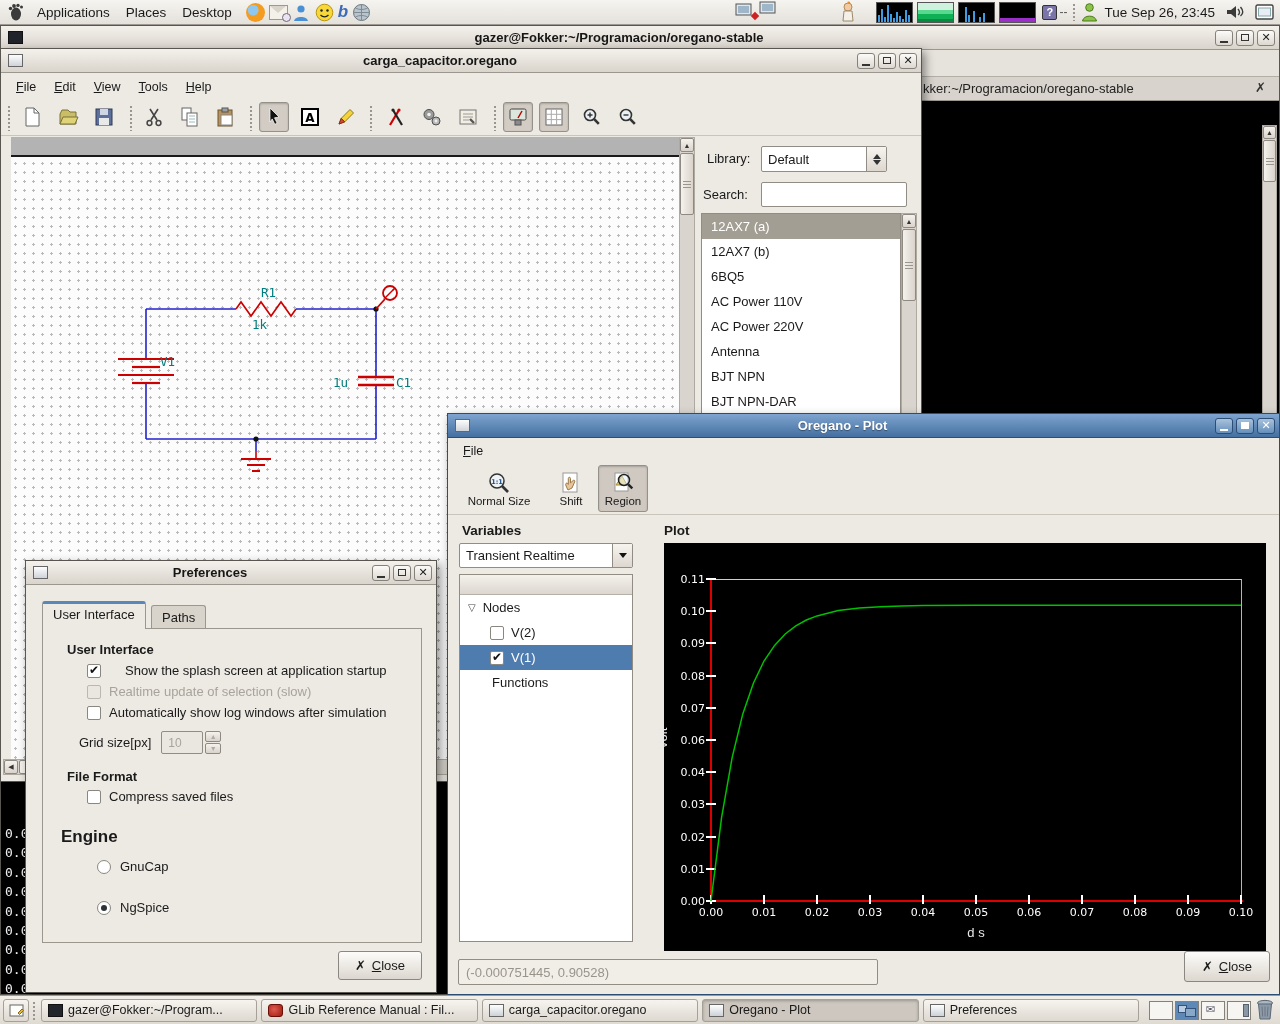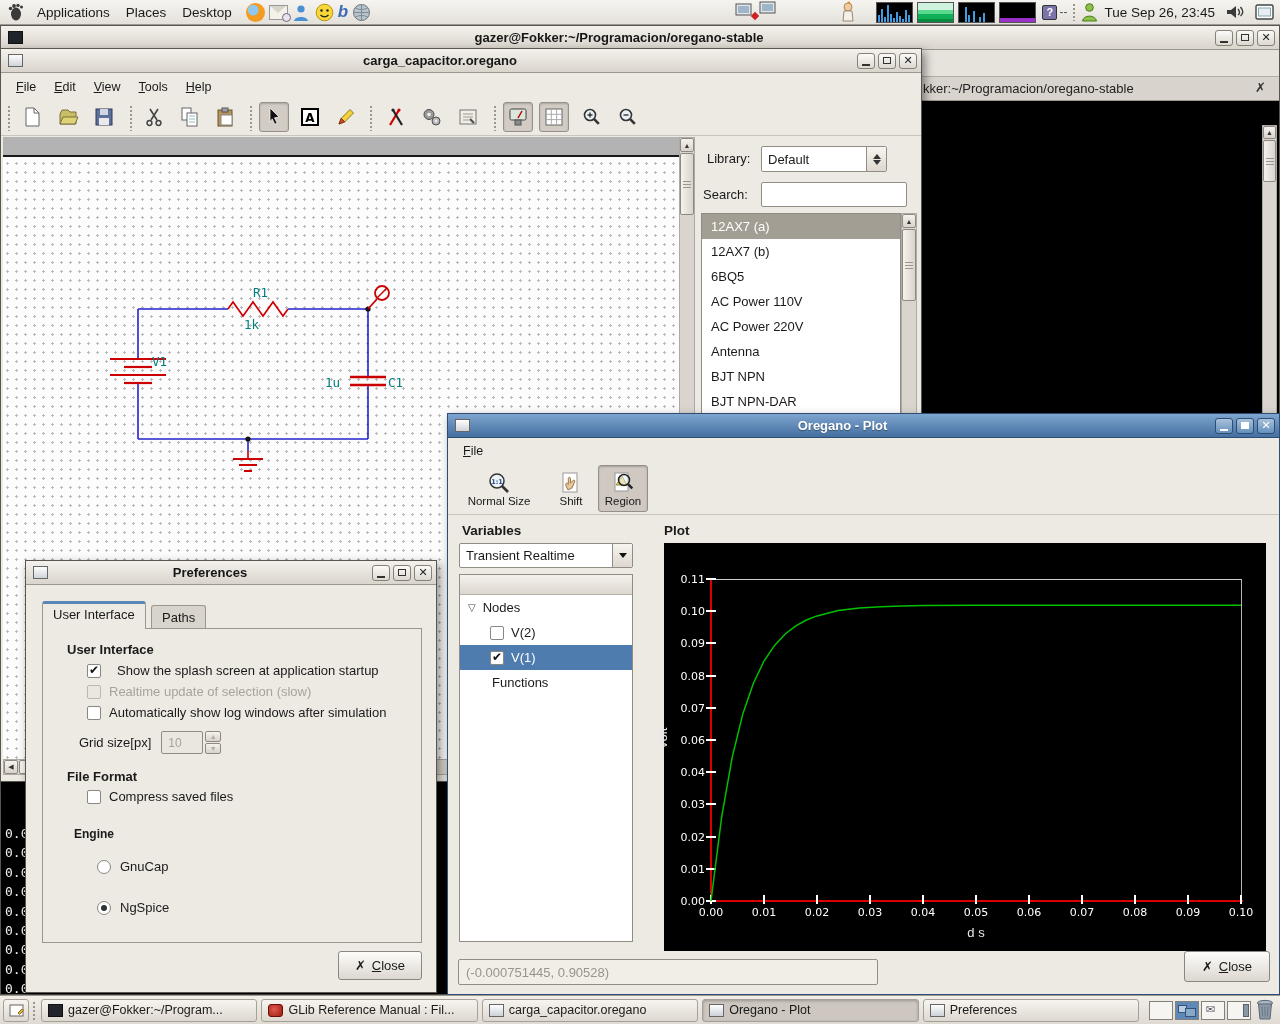--- a/index.html
+++ b/index.html
@@ -272,21 +272,21 @@
       </div>
     <div class="tbtn" style="left:612px;top:3px">
       <svg width="22" height="22">
           <circle cx="9" cy="9" r="5.5" fill="#eaf1f6" stroke="#333" stroke-width="1.6"></circle>
           <path d="M13.2 13.2l4.6 4.6" stroke="#333" stroke-width="2.6"></path>
           <path d="M6.5 9h5" stroke="#333" stroke-width="1.4"></path>
         </svg>
       </div>
   </div>
 
-  <div id="canvas" style="left:2px;top:88px;width:676px;height:622px">
+  <div id="canvas" style="left:10px;top:88px;width:676px;height:622px">
     <div class="offpage"></div>
     <div class="dots"></div>
     <svg class="abs" style="left:0;top:0" width="676" height="622">
 
       <path d="M135 172h90M285 172h80M135 172v50M135 246v56M135 302h230M365 172v68M365 248v54" stroke="#2222cc" stroke-width="1.6" fill="none"></path>
       <path d="M245 302v12" stroke="#2222cc" stroke-width="1.6"></path>
 
       <path d="M225 172l5-7 10 14 10-14 10 14 10-14 10 14 5-7" stroke="#cc0000" stroke-width="1.6" fill="none"></path>
 
       <path d="M107 222h56" stroke="#cc0000" stroke-width="2.2"></path>
@@ -373,21 +373,21 @@
     <div class="wbtn">
         <span class="g-close">✕</span>
       </div>
   </div>
   <div class="tab active" style="left:16px;top:40px;height:28px">
     <span>User Interface</span></div>
   <div class="tab" style="left:125px;top:44px;height:24px">
     <span>Paths</span></div>
   <div class="abs" style="left:16px;top:67px;width:380px;height:315px;border:1px solid #9b978f;background:#ede9e3">
     <div class="bold abs" style="left:24px;top:13px;font-size:13px">User Interface</div>
-    <div class="abs" style="left:44px;top:34px;display:flex;align-items:center;gap:16px">
+    <div class="abs" style="left:44px;top:34px;display:flex;align-items:center;gap:24px">
       <span class="cb checked"></span>
       <span style="font-size:13px">Show the splash screen at application startup</span>
       </div>
     <div class="abs" style="left:44px;top:55px;display:flex;align-items:center;gap:8px;color:#a8a49c">
       <span class="cb disabled"></span>
       <span style="font-size:13px">Realtime update of selection (slow)</span>
       </div>
     <div class="abs" style="left:44px;top:76px;display:flex;align-items:center;gap:8px">
       <span class="cb"></span>
       <span style="font-size:13px">Automatically show log windows after simulation</span>
@@ -398,21 +398,21 @@
       <span style="display:inline-flex;flex-direction:column;gap:1px;margin-left:-8px">
         <span class="sb-btn" style="position:static;width:16px;height:11px;color:#b0aca4">▲</span>
         <span class="sb-btn" style="position:static;width:16px;height:11px;color:#b0aca4">▼</span>
         </span>
     </div>
     <div class="bold abs" style="left:24px;top:140px;font-size:13px">File Format</div>
     <div class="abs" style="left:44px;top:160px;display:flex;align-items:center;gap:8px">
       <span class="cb"></span>
       <span style="font-size:13px">Compress saved files</span>
       </div>
-    <div class="bold abs" style="left:31px;top:198px;font-size:12px">Engine</div>
+    <div class="bold abs" style="left:18px;top:198px;font-size:17px">Engine</div>
     <div class="abs" style="left:54px;top:230px;display:flex;align-items:center;gap:9px">
       <span class="radio"></span>
       <span style="font-size:13px">GnuCap</span>
       </div>
     <div class="abs" style="left:54px;top:271px;display:flex;align-items:center;gap:9px">
       <span class="radio sel"></span>
       <span style="font-size:13px">NgSpice</span>
       </div>
   </div>
   <div class="btn" style="left:312px;top:390px;width:84px;height:29px">

